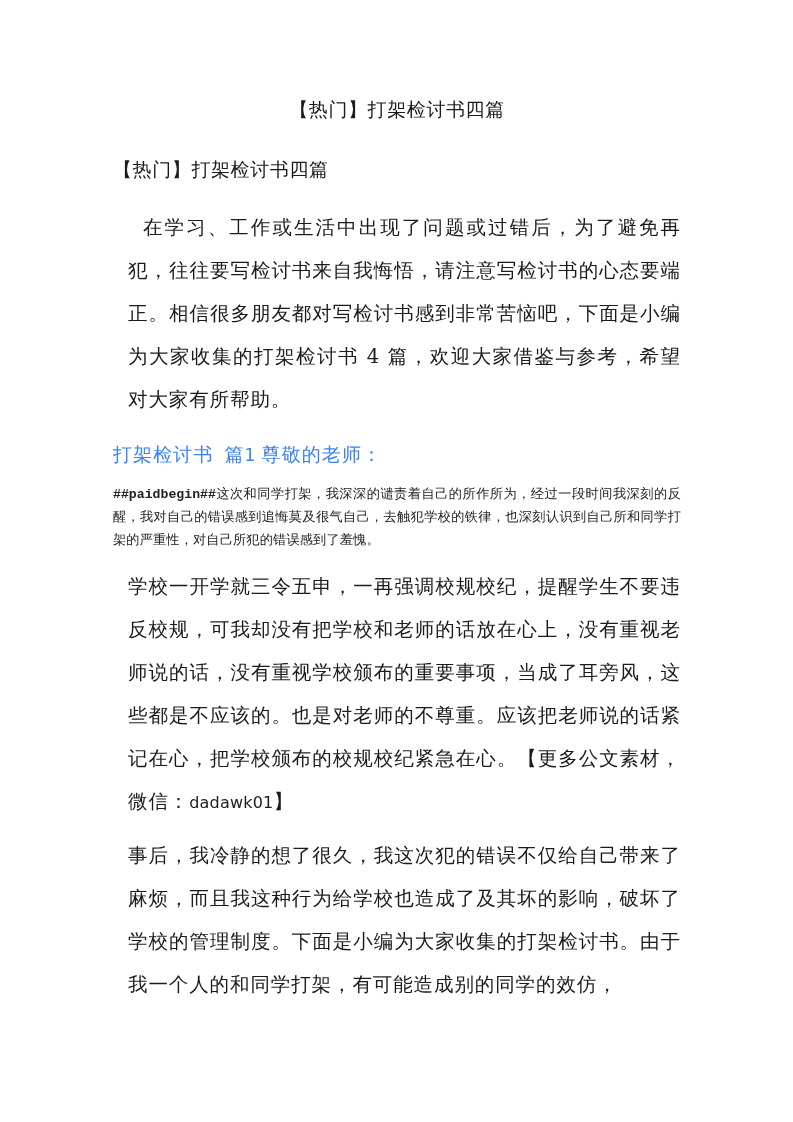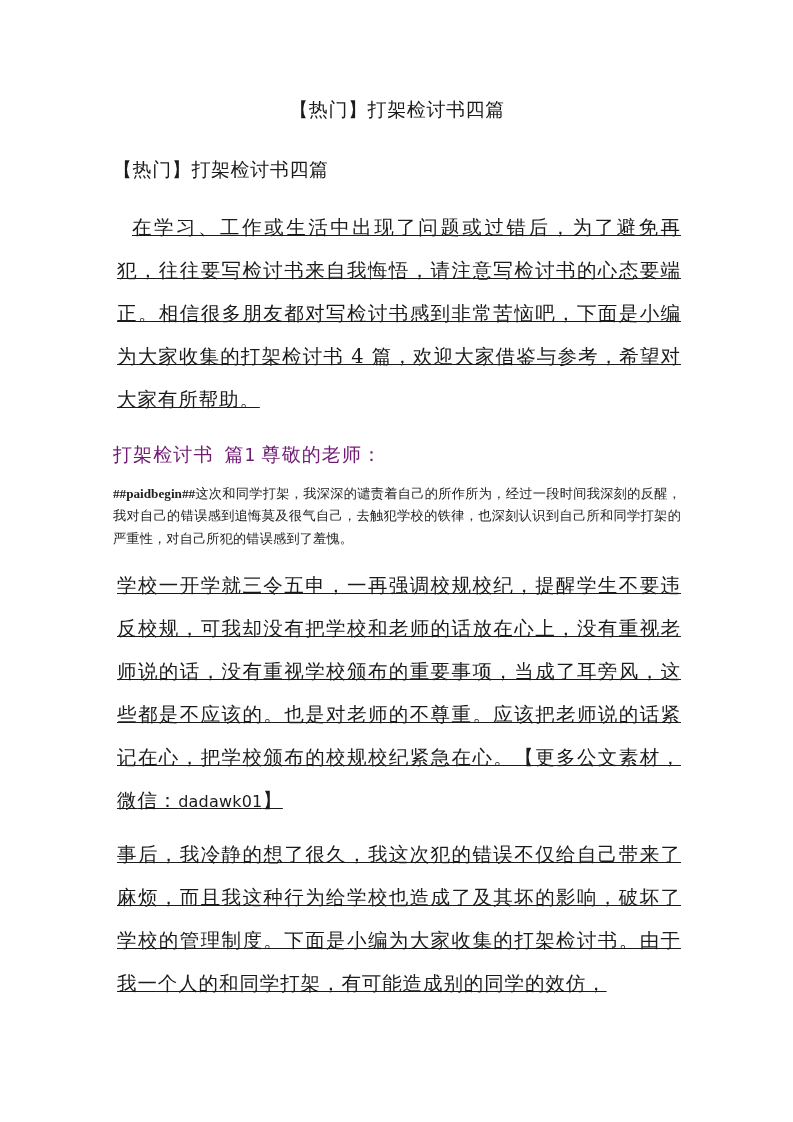--- a/index.html
+++ b/index.html
@@ -57,34 +57,33 @@
   }
 
   
   .para {
     font-size: 19.5px;
     line-height: 43px;
     text-align: justify;
     text-justify: inter-ideograph;
     letter-spacing: 0.9px;
     color: #1b1b1b;
-    margin: 0 0 10px 4px;
+    margin: 0 0 10px 15px;
     text-indent: 0;
-    text-decoration: underline;
   }
   .para.indent {
     text-indent: 15px;
   }
 
   
   .section-heading {
     font-size: 19px;
     line-height: 43px;
     letter-spacing: 1.1px;
-    color: #701a75;
+    color: #3b82f6;
     margin: 12px 0 6px 0;
     text-align: left;
   }
   .section-heading .gap {
     display: inline-block;
     width: 11px;
   }
   .section-heading .gap-sm {
     display: inline-block;
     width: 5px;
@@ -96,21 +95,21 @@
     line-height: 22.4px;
     text-align: justify;
     text-justify: inter-ideograph;
     letter-spacing: 0.15px;
     color: #222222;
     margin: 4px 0 14px 0;
     font-family: "DejaVu Sans", "Liberation Sans", sans-serif;
   }
   .para-small .marker {
     font-weight: 700;
-    font-family: Liberation Serif, serif;
+    font-family: Liberation Mono, monospace;
     letter-spacing: 0;
   }
 
   
   .latin-sans {
     font-family: "DejaVu Sans", "Liberation Sans", sans-serif;
     font-size: 16px;
     letter-spacing: 0.2px;
   }
   .digit {

